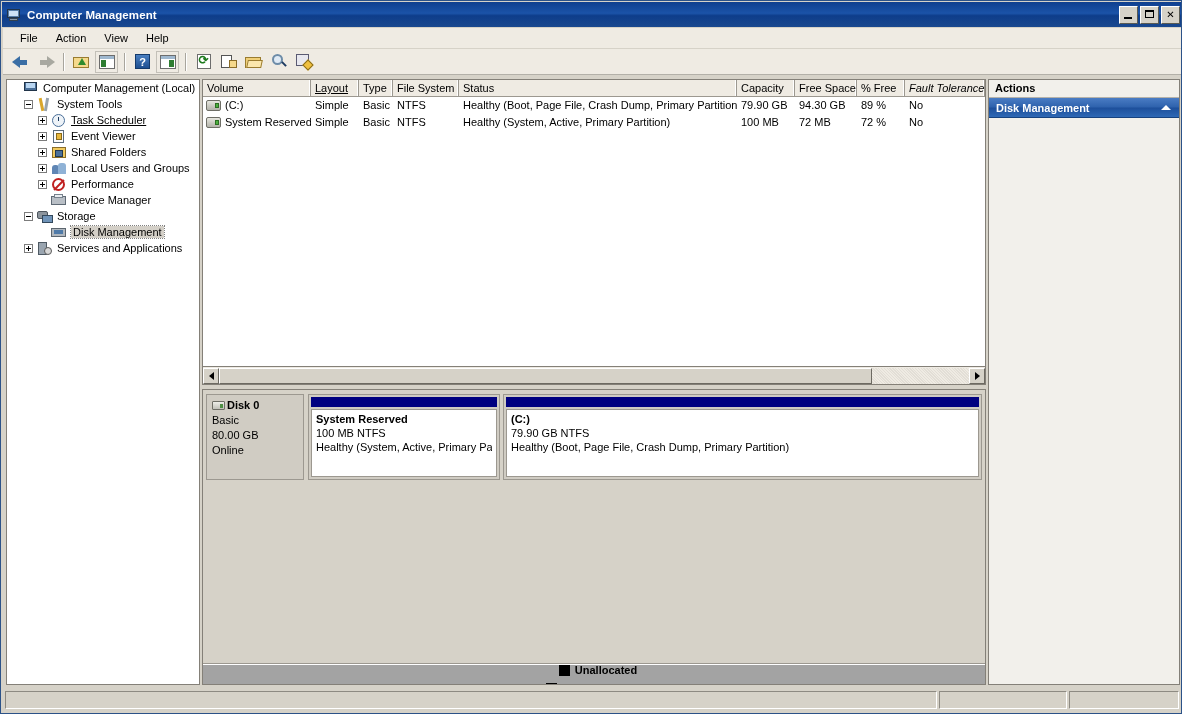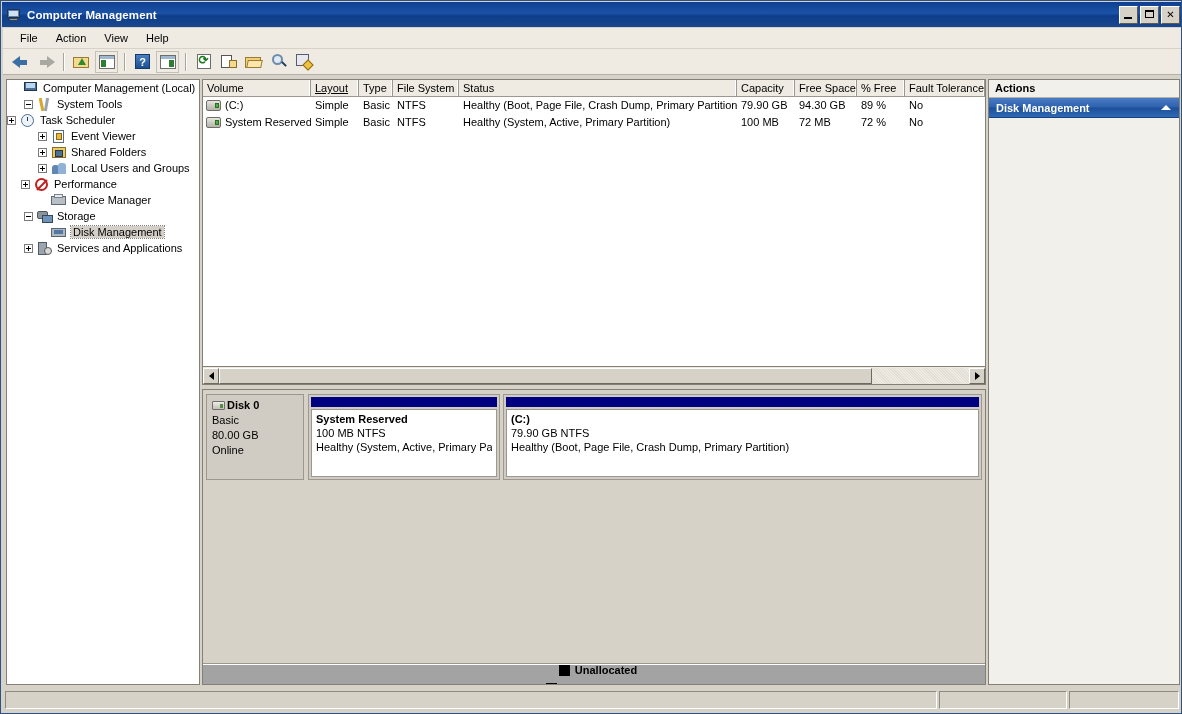--- a/index.html
+++ b/index.html
@@ -866,41 +866,41 @@
           <div class="tree-row" style="padding-left: 3px;">
             <span class="expander none"></span>
             <span class="tree-ic ti-computer"></span>
             <span class="tree-label">Computer Management (Local)</span>
           </div>
           <div class="tree-row" style="padding-left: 17px;">
             <span class="expander minus"></span>
             <span class="tree-ic ti-tools"></span>
             <span class="tree-label">System Tools</span>
           </div>
-          <div class="tree-row" style="">
+          <div class="tree-row" style="padding-left: 31px; text-decoration: underline;">
             <span class="expander plus"></span>
             <span class="tree-ic ti-clock"></span>
             <span class="tree-label">Task Scheduler</span>
           </div>
           <div class="tree-row" style="padding-left: 31px;">
             <span class="expander plus"></span>
             <span class="tree-ic ti-eventlog"></span>
             <span class="tree-label">Event Viewer</span>
           </div>
           <div class="tree-row" style="padding-left: 31px;">
             <span class="expander plus"></span>
             <span class="tree-ic ti-shared"></span>
             <span class="tree-label">Shared Folders</span>
           </div>
           <div class="tree-row" style="padding-left: 31px;">
             <span class="expander plus"></span>
             <span class="tree-ic ti-users"></span>
             <span class="tree-label">Local Users and Groups</span>
           </div>
-          <div class="tree-row" style="padding-left: 14px;">
+          <div class="tree-row" style="padding-left: 31px;">
             <span class="expander plus"></span>
             <span class="tree-ic ti-perf"></span>
             <span class="tree-label">Performance</span>
           </div>
           <div class="tree-row" style="padding-left: 31px;">
             <span class="expander none"></span>
             <span class="tree-ic ti-device"></span>
             <span class="tree-label">Device Manager</span>
           </div>
           <div class="tree-row" style="padding-left: 17px;">
@@ -926,21 +926,21 @@
       <div class="vol-list">
         <div class="vol-header" id="vol-header-host">
             <div class="vh-cell" style="width: 108px;">Volume</div>
             <div class="vh-cell" style="width: 48px; text-decoration: underline;">Layout</div>
             <div class="vh-cell" style="width: 34px;">Type</div>
             <div class="vh-cell" style="width: 66px;">File System</div>
             <div class="vh-cell" style="width: 278px;">Status</div>
             <div class="vh-cell" style="width: 58px;">Capacity</div>
             <div class="vh-cell" style="width: 62px;">Free Space</div>
             <div class="vh-cell" style="width: 48px;">% Free</div>
-            <div class="vh-cell" style="width: 80px;">Fault Tolerance</div>
+            <div class="vh-cell" style="width: 80px; font-style: italic;">Fault Tolerance</div>
           </div>
         <div class="vol-rows" id="vol-rows-host">
             <div class="vol-row">
               <div class="vr-cell vol-name" style="width: 108px;">
                 <span class="drive-ic"></span>
                 <span>(C:)</span>
               </div>
               <div class="vr-cell" style="width: 48px;">Simple</div>
               <div class="vr-cell" style="width: 34px;">Basic</div>
               <div class="vr-cell" style="width: 66px;">NTFS</div>

